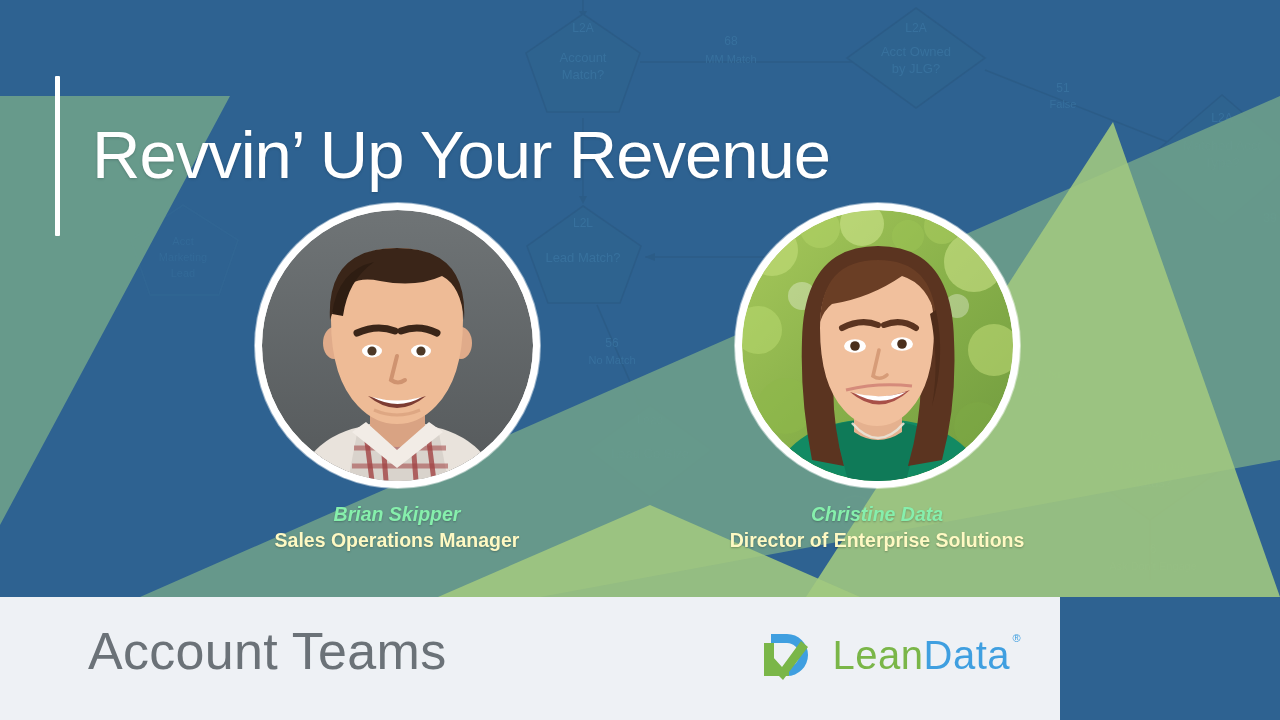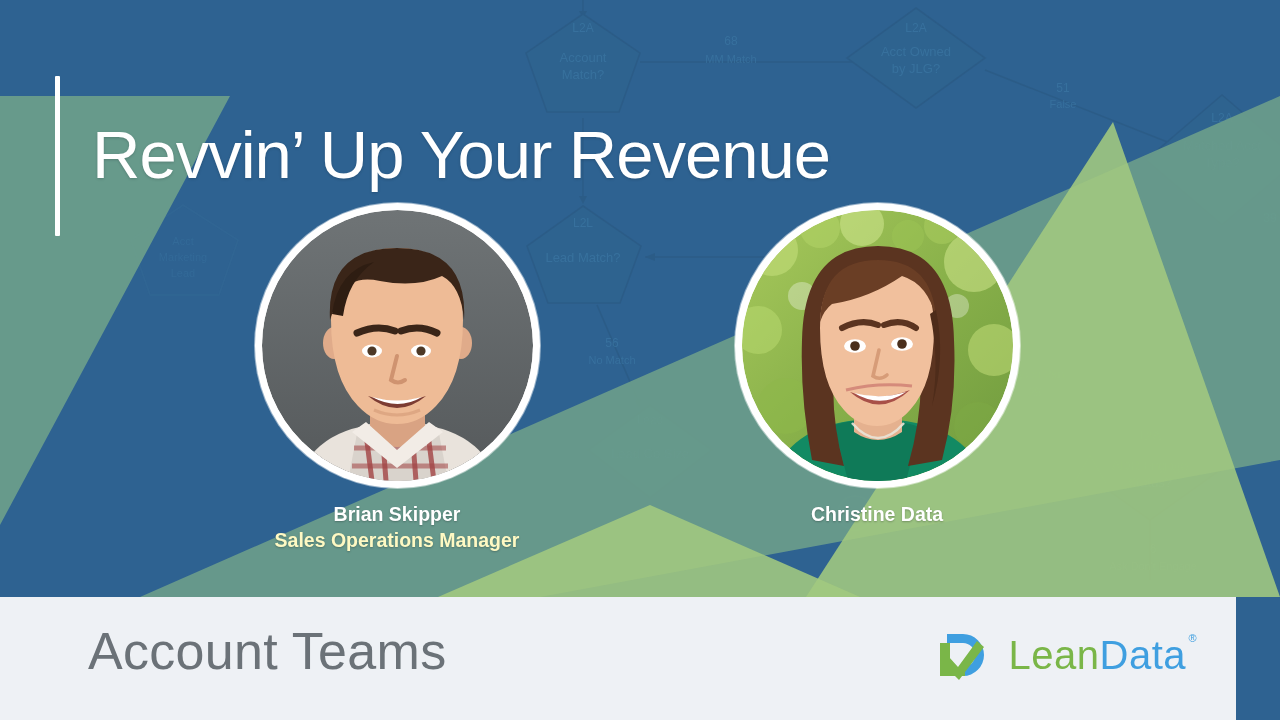--- a/index.html
+++ b/index.html
@@ -34,31 +34,31 @@
     position:relative;width:285px;height:285px;margin:0 auto;
     border-radius:50%;background:#ffffff;
     box-shadow:0 0 0 1px rgba(255,255,255,.5);
   }
   .avatar .inner{
     position:absolute;left:7px;top:7px;width:271px;height:271px;
     border-radius:50%;overflow:hidden;
   }
   .avatar .inner svg{display:block;width:271px;height:271px;}
   .speaker .name{
-    margin-top:14px;color:#ffffff;font-size:19.5px;font-weight:bold;
-    line-height:1.32;text-shadow:0 1px 2px rgba(0,0,0,.25);
+    margin-top:14px;color:#86efac;font-size:19.5px;font-weight:bold;
+    line-height:1.32;text-shadow:0 1px 2px rgba(0,0,0,.25);font-style:italic;
   }
   .speaker .role{
     color:#fef9c3;font-size:19.5px;font-weight:bold;
     line-height:1.32;text-shadow:0 1px 2px rgba(0,0,0,.25);
   }
 
   
   #footer{
-    position:absolute;left:0;top:597px;width:1236px;height:123px;
+    position:absolute;left:0;top:597px;width:1060px;height:123px;
     background:#eef1f5;
   }
   #footer-title{
     position:absolute;left:88px;top:24px;
     color:#6b7278;font-size:52px;font-weight:300;letter-spacing:.3px;
   }
   #logo{position:absolute;right:50px;top:30px;display:flex;align-items:center;gap:18px;}
   #logo-word{position:relative;font-size:40px;font-weight:300;letter-spacing:.5px;line-height:1;}
   .word-lean{color:#7ab648;}
   .word-data{color:#3f9fe0;}
@@ -292,20 +292,21 @@
               <path d="M137 140 l-6 26 q7 5 14 -1" stroke="#d79c78" stroke-width="3.6" fill="none" stroke-linecap="round"></path>
 
               <path d="M108 182 q30 26 60 -2 q-30 12 -60 2 z" fill="#a85048"></path>
               <path d="M112 183 q27 16 52 -1 q-26 8 -52 1 z" fill="#ffffff"></path>
               <path d="M104 180 q32 -8 66 -4" stroke="#c9756c" stroke-width="3" fill="none" opacity=".7"></path>
             </g>
           </svg>
         </div>
       </div>
       <div class="name">Christine Data</div>
+      <div class="role">Director of Enterprise Solutions</div>
     </div>
   </div>
 
   <div id="footer">
     <div id="footer-title">Account Teams</div>
 
     <div id="logo">
       <svg width="58" height="56" viewBox="0 0 58 56">
 
         <path d="M14 7 h16 a21 21 0 0 1 0 42 h-5 v-9 h5 a12 12 0 0 0 0 -24 h-16 z" fill="#3f9fe0"></path>

